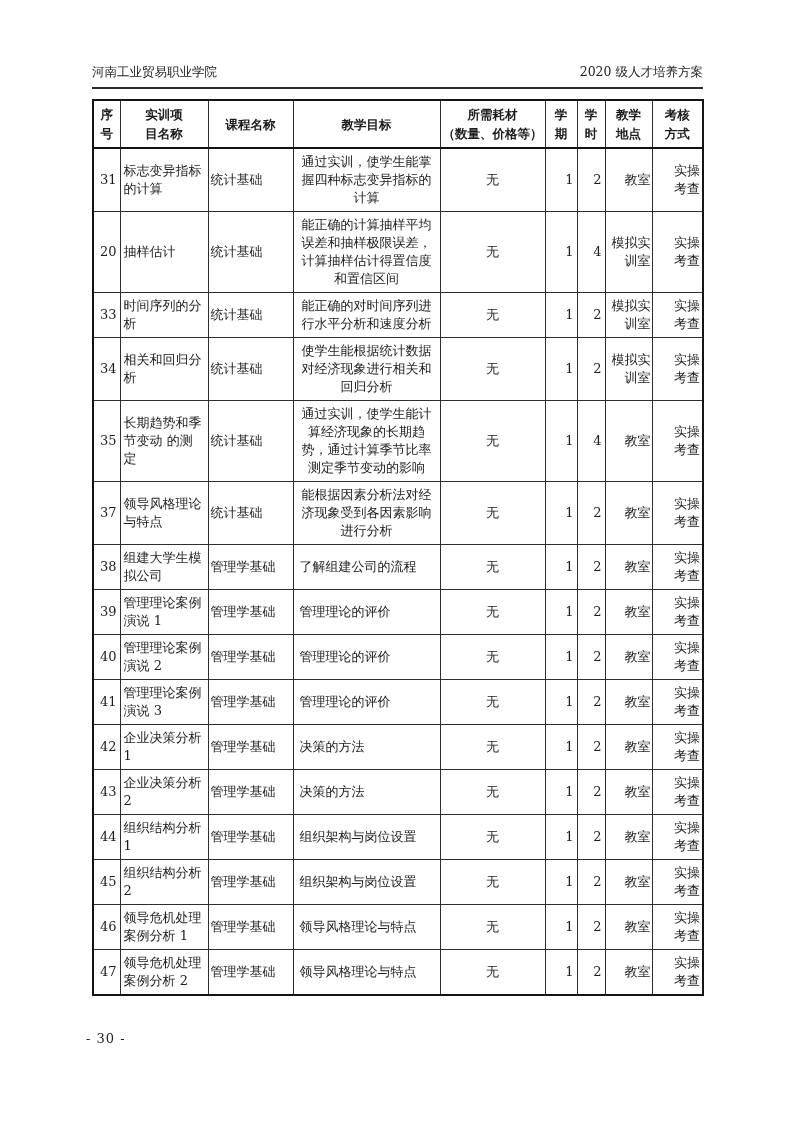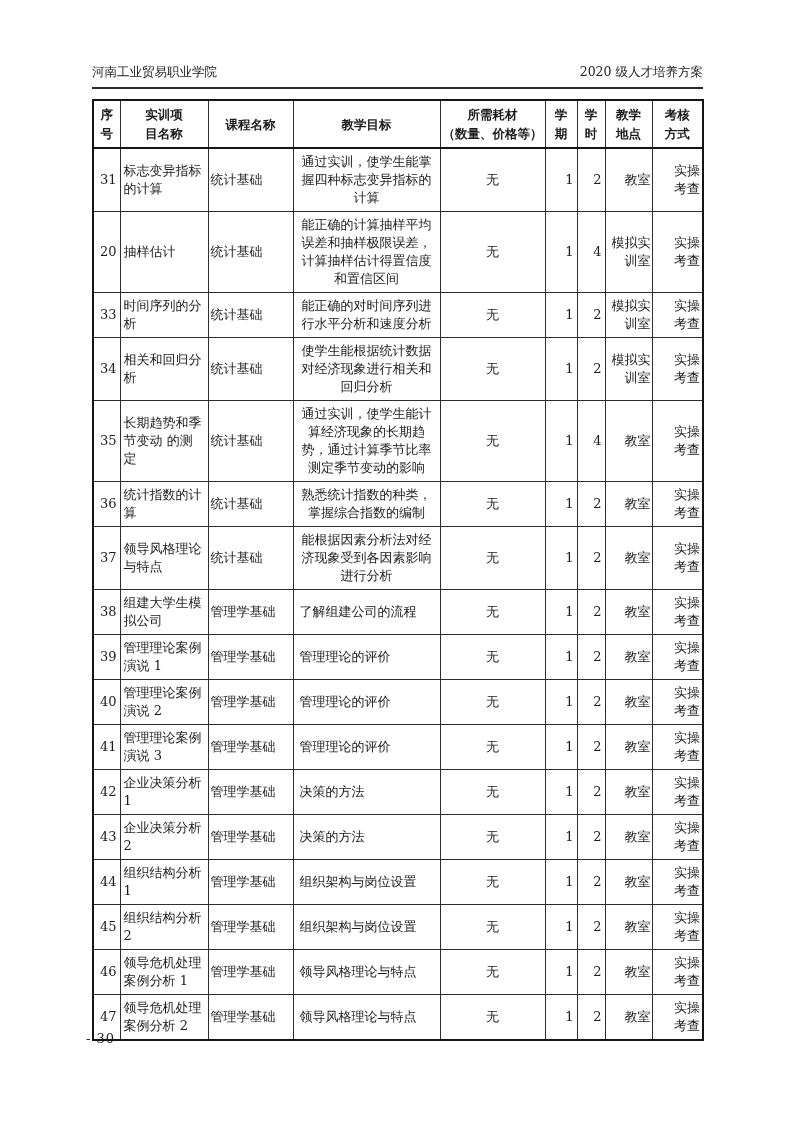--- a/index.html
+++ b/index.html
@@ -163,32 +163,20 @@
         <td class="cell-course">统计基础</td>
         <td class="cell-objective">通过实训，使学生能计算经济现象的长期趋势，通过计算季节比率测定季节变动的影响</td>
         <td class="cell-materials">无</td>
         <td class="cell-semester">1</td>
         <td class="cell-hours">4</td>
         <td class="cell-location">教室</td>
         <td class="cell-assessment">实操
 考查</td>
       </tr>
       <tr>
-        <td class="cell-no">36</td>
-        <td class="cell-project">统计指数的计算</td>
-        <td class="cell-course">统计基础</td>
-        <td class="cell-objective">熟悉统计指数的种类，掌握综合指数的编制</td>
-        <td class="cell-materials">无</td>
-        <td class="cell-semester">1</td>
-        <td class="cell-hours">2</td>
-        <td class="cell-location">教室</td>
-        <td class="cell-assessment">实操
-考查</td>
-      </tr>
-      <tr>
         <td class="cell-no">37</td>
         <td class="cell-project">领导风格理论与特点</td>
         <td class="cell-course">统计基础</td>
         <td class="cell-objective">能根据因素分析法对经济现象受到各因素影响进行分析</td>
         <td class="cell-materials">无</td>
         <td class="cell-semester">1</td>
         <td class="cell-hours">2</td>
         <td class="cell-location">教室</td>
         <td class="cell-assessment">实操
 考查</td>

